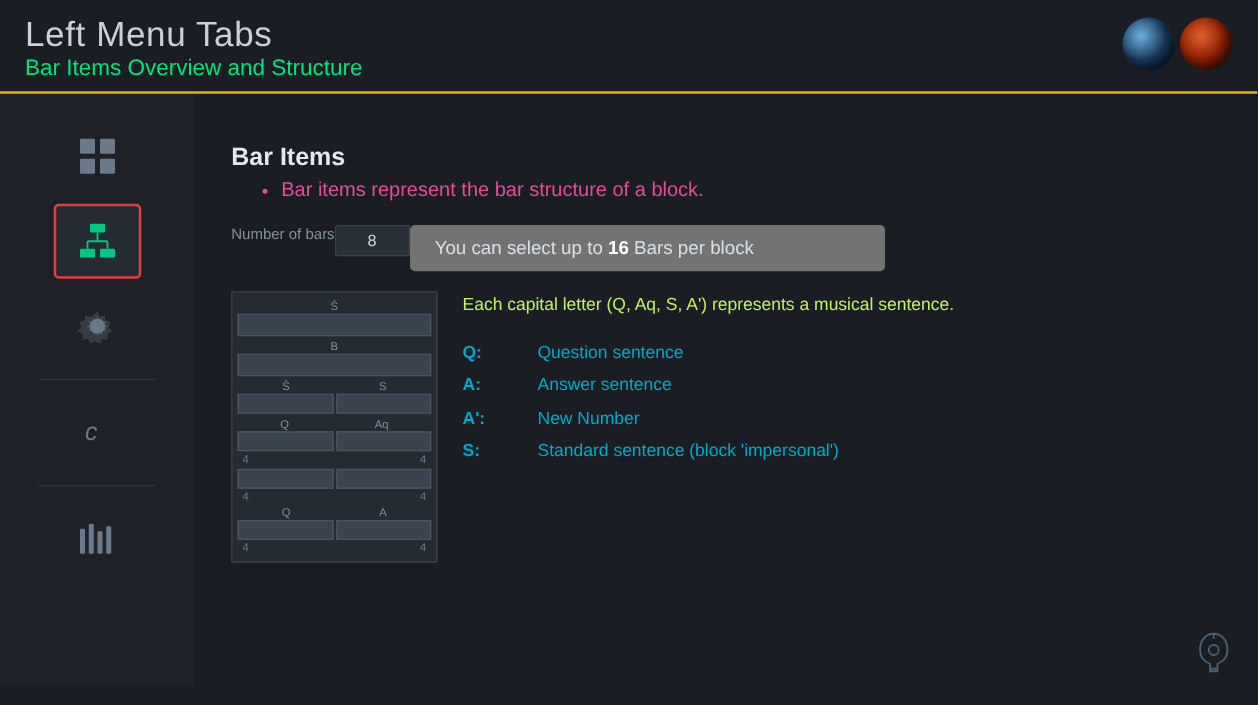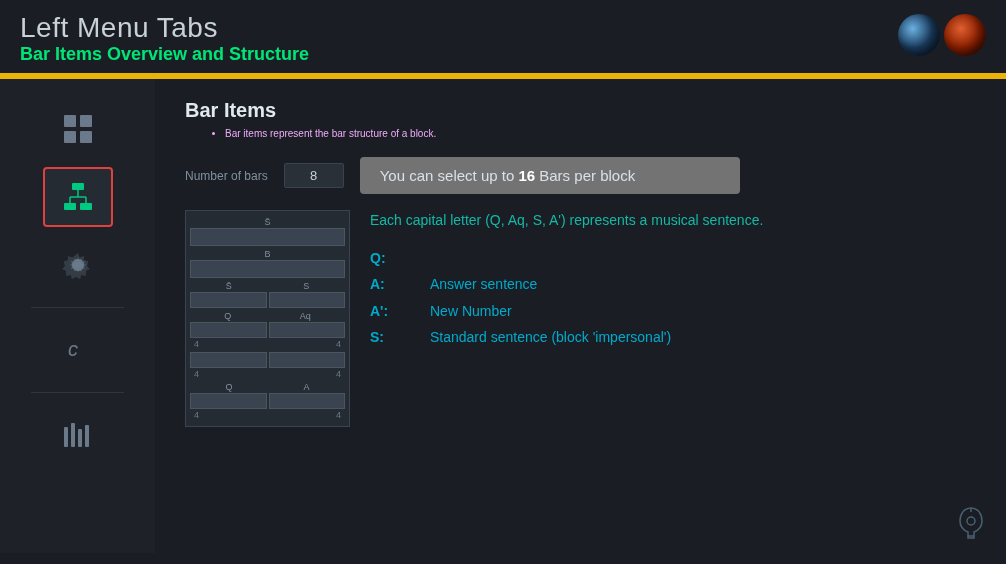--- a/index.html
+++ b/index.html
@@ -10,32 +10,32 @@
       font-family: 'Segoe UI', Arial, sans-serif;
       color: #c8d0d8;
       overflow: hidden;
       position: relative;
     }
 
     
     .header {
       background-color: #1a1e24;
       padding: 12px 20px 8px 20px;
-      border-bottom: 6px solid #eab308;
+      border-bottom: 2px solid #eab308;
       position: relative;
     }
     .header-title {
       font-size: 28px;
       font-weight: 300;
       color: #c8d0d8;
       letter-spacing: 0.5px;
     }
     .header-subtitle {
       font-size: 18px;
-      font-weight: 700;
+      font-weight: 400;
       color: #00e676;
     }
     .header-icons {
       position: absolute;
       right: 20px;
       top: 14px;
       display: flex;
       gap: 4px;
     }
     .planet-icon {
@@ -94,43 +94,43 @@
       height: 1px;
       background-color: #2e3540;
       margin: 4px 0;
     }
 
     
     .content {
       flex: 1;
       padding: 20px 30px;
       overflow: hidden;
+      margin-top: 20px;
     }
     .section-title {
       font-size: 20px;
       font-weight: 600;
       color: #e0e8f0;
       margin-bottom: 6px;
     }
     .bullet-text {
-      font-size: 10px;
-      color: #f0abfc;
+      font-size: 16px;
+      color: #ec4899;
       margin-left: 12px;
       margin-bottom: 18px;
       list-style: disc;
       display: list-item;
       list-style-position: outside;
       margin-left: 20px;
     }
 
     
     .bars-row {
       display: flex;
-      align-items: center;
-      gap: 16px;
+      align-items: flex-start;
       margin-bottom: 16px;
     }
     .bars-label {
       font-size: 12px;
       color: #8090a0;
     }
     .bars-input {
       background-color: #2a3038;
       border: 1px solid #3a4450;
       color: #c8d0d8;
@@ -207,21 +207,21 @@
       color: #6a7a8a;
       padding: 0 4px;
     }
 
     
     .descriptions {
       flex: 1;
     }
     .musical-sentence-text {
       font-size: 14px;
-      color: #14b8a6;
+      color: #bef264;
       margin-bottom: 16px;
       line-height: 1.5;
     }
     .sentence-list {
       display: flex;
       flex-direction: column;
       gap: 4px;
     }
     .sentence-item {
       display: flex;
@@ -397,20 +397,21 @@
           </div>
         </div>
       </div>
 
       <div class="descriptions">
         <div class="musical-sentence-text">Each capital letter (Q, Aq, S, A') represents a musical sentence.</div>
         <div class="sentence-list">
 
         <div class="sentence-item">
               <span class="sentence-key">Q:</span>
+              <span class="sentence-val">Question sentence</span>
             </div>
             <div class="sentence-item">
               <span class="sentence-key">A:</span>
               <span class="sentence-val">Answer sentence</span>
             </div>
             <div class="sentence-item">
               <span class="sentence-key">A':</span>
               <span class="sentence-val">New Number</span>
             </div>
             <div class="sentence-item">

